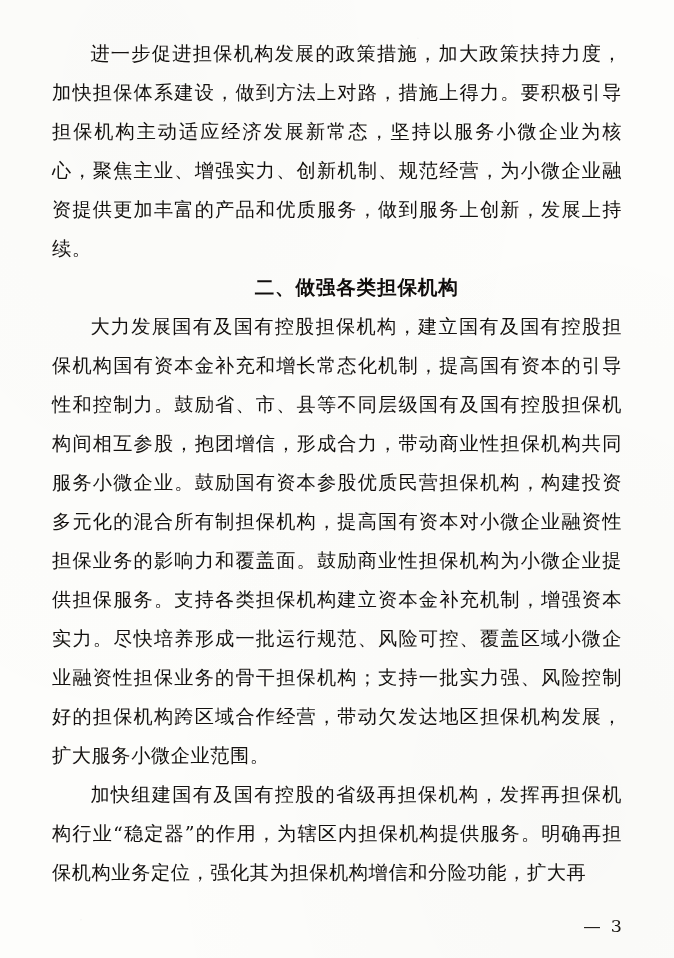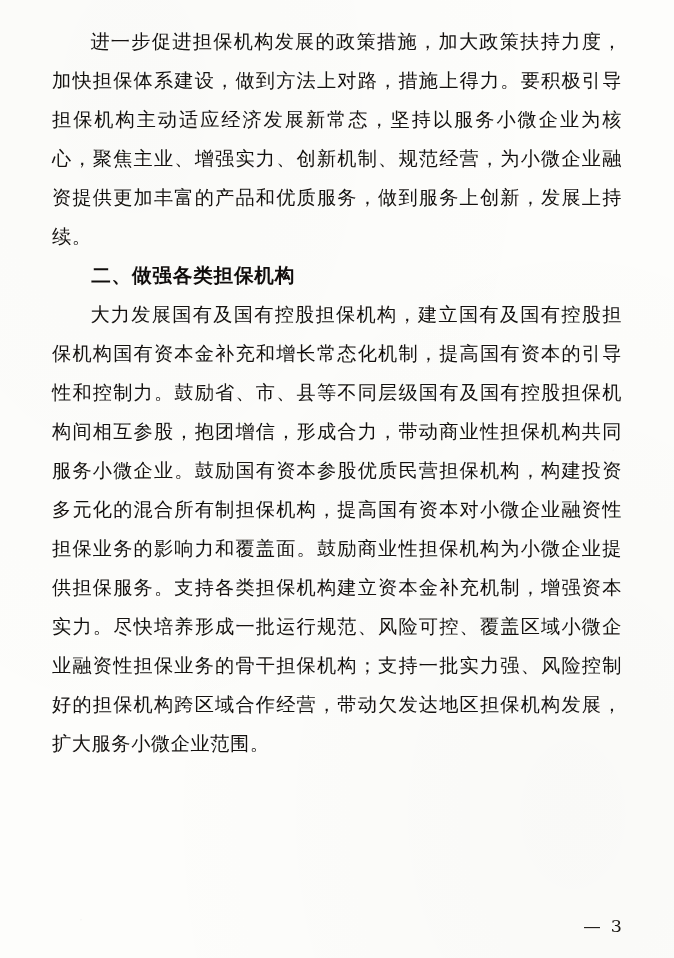--- a/index.html
+++ b/index.html
@@ -12,21 +12,21 @@
     background: #ffffff;
     font-family: "DejaVu Serif", "Liberation Serif", serif;
     overflow: hidden;
   }
   .page {
     position: relative;
     width: 674px;
     height: 958px;
     background: #fdfdfb;
     box-sizing: border-box;
-    padding: 22px 52px 0 52px;
+    padding: 34px 52px 0 52px;
     
     background-image:
       radial-gradient(ellipse at 20% 10%, rgba(0,0,0,0.012), rgba(0,0,0,0) 60%),
       radial-gradient(ellipse at 85% 85%, rgba(0,0,0,0.015), rgba(0,0,0,0) 55%);
   }
   .doc-body {
     position: relative;
   }
   p.para {
     margin: 0 0 0 0;
@@ -45,20 +45,21 @@
     font-size: 19.6px;
     line-height: 39px;
     color: #100d0c;
     font-weight: bold;
     letter-spacing: 0.8px;
     text-indent: 2em;
     font-family: "DejaVu Sans", "Liberation Sans", sans-serif;
   }
   .blk {
     margin-bottom: 0px;
+    text-align: center;
   }
   .page-number-row {
     position: absolute;
     right: 52px;
     bottom: 22px;
     display: flex;
     align-items: center;
     gap: 10px;
     font-size: 17.5px;
     color: #17140f;
@@ -82,20 +83,21 @@
 <div class="page">
   <div class="doc-body">
 
     <p class="para blk">进一步促进担保机构发展的政策措施，加大政策扶持力度，加快担保体系建设，做到方法上对路，措施上得力。要积极引导担保机构主动适应经济发展新常态，坚持以服务小微企业为核心，聚焦主业、增强实力、创新机制、规范经营，为小微企业融资提供更加丰富的产品和优质服务，做到服务上创新，发展上持续。</p>
 
     <h2 class="heading blk">二、做强各类担保机构</h2>
 
     <p class="para blk">大力发展国有及国有控股担保机构，建立国有及国有控股担保机构国有资本金补充和增长常态化机制，提高国有资本的引导性和控制力。鼓励省、市、县等不同层级国有及国有控股担保机构间相互参股，抱团增信，形成合力，带动商业性担保机构共同服务小微企业。鼓励国有资本参股优质民营担保机构，构建投资多元化的混合所有制担保机构，提高国有资本对小微企业融资性担保业务的影响力和覆盖面。鼓励商业性担保机构为小微企业提供担保服务。支持各类担保机构建立资本金补充机制，增强资本实力。尽快培养形成一批运行规范、风险可控、覆盖区域小微企业融资性担保业务的骨干担保机构；支持一批实力强、风险控制好的担保机构跨区域合作经营，带动欠发达地区担保机构发展，扩大服务小微企业范围。</p>
 
 
+    <p class="para blk">加快组建国有及国有控股的省级再担保机构，发挥再担保机构行业“稳定器”的作用，为辖区内担保机构提供服务。明确再担保机构业务定位，强化其为担保机构增信和分险功能，扩大再</p>
   </div>
 
   <div class="page-number-row">
     <span class="dash">—</span>
     <span class="pgnum">3</span>
   </div>
 
   <div class="speckle"></div>
 </div>
 

